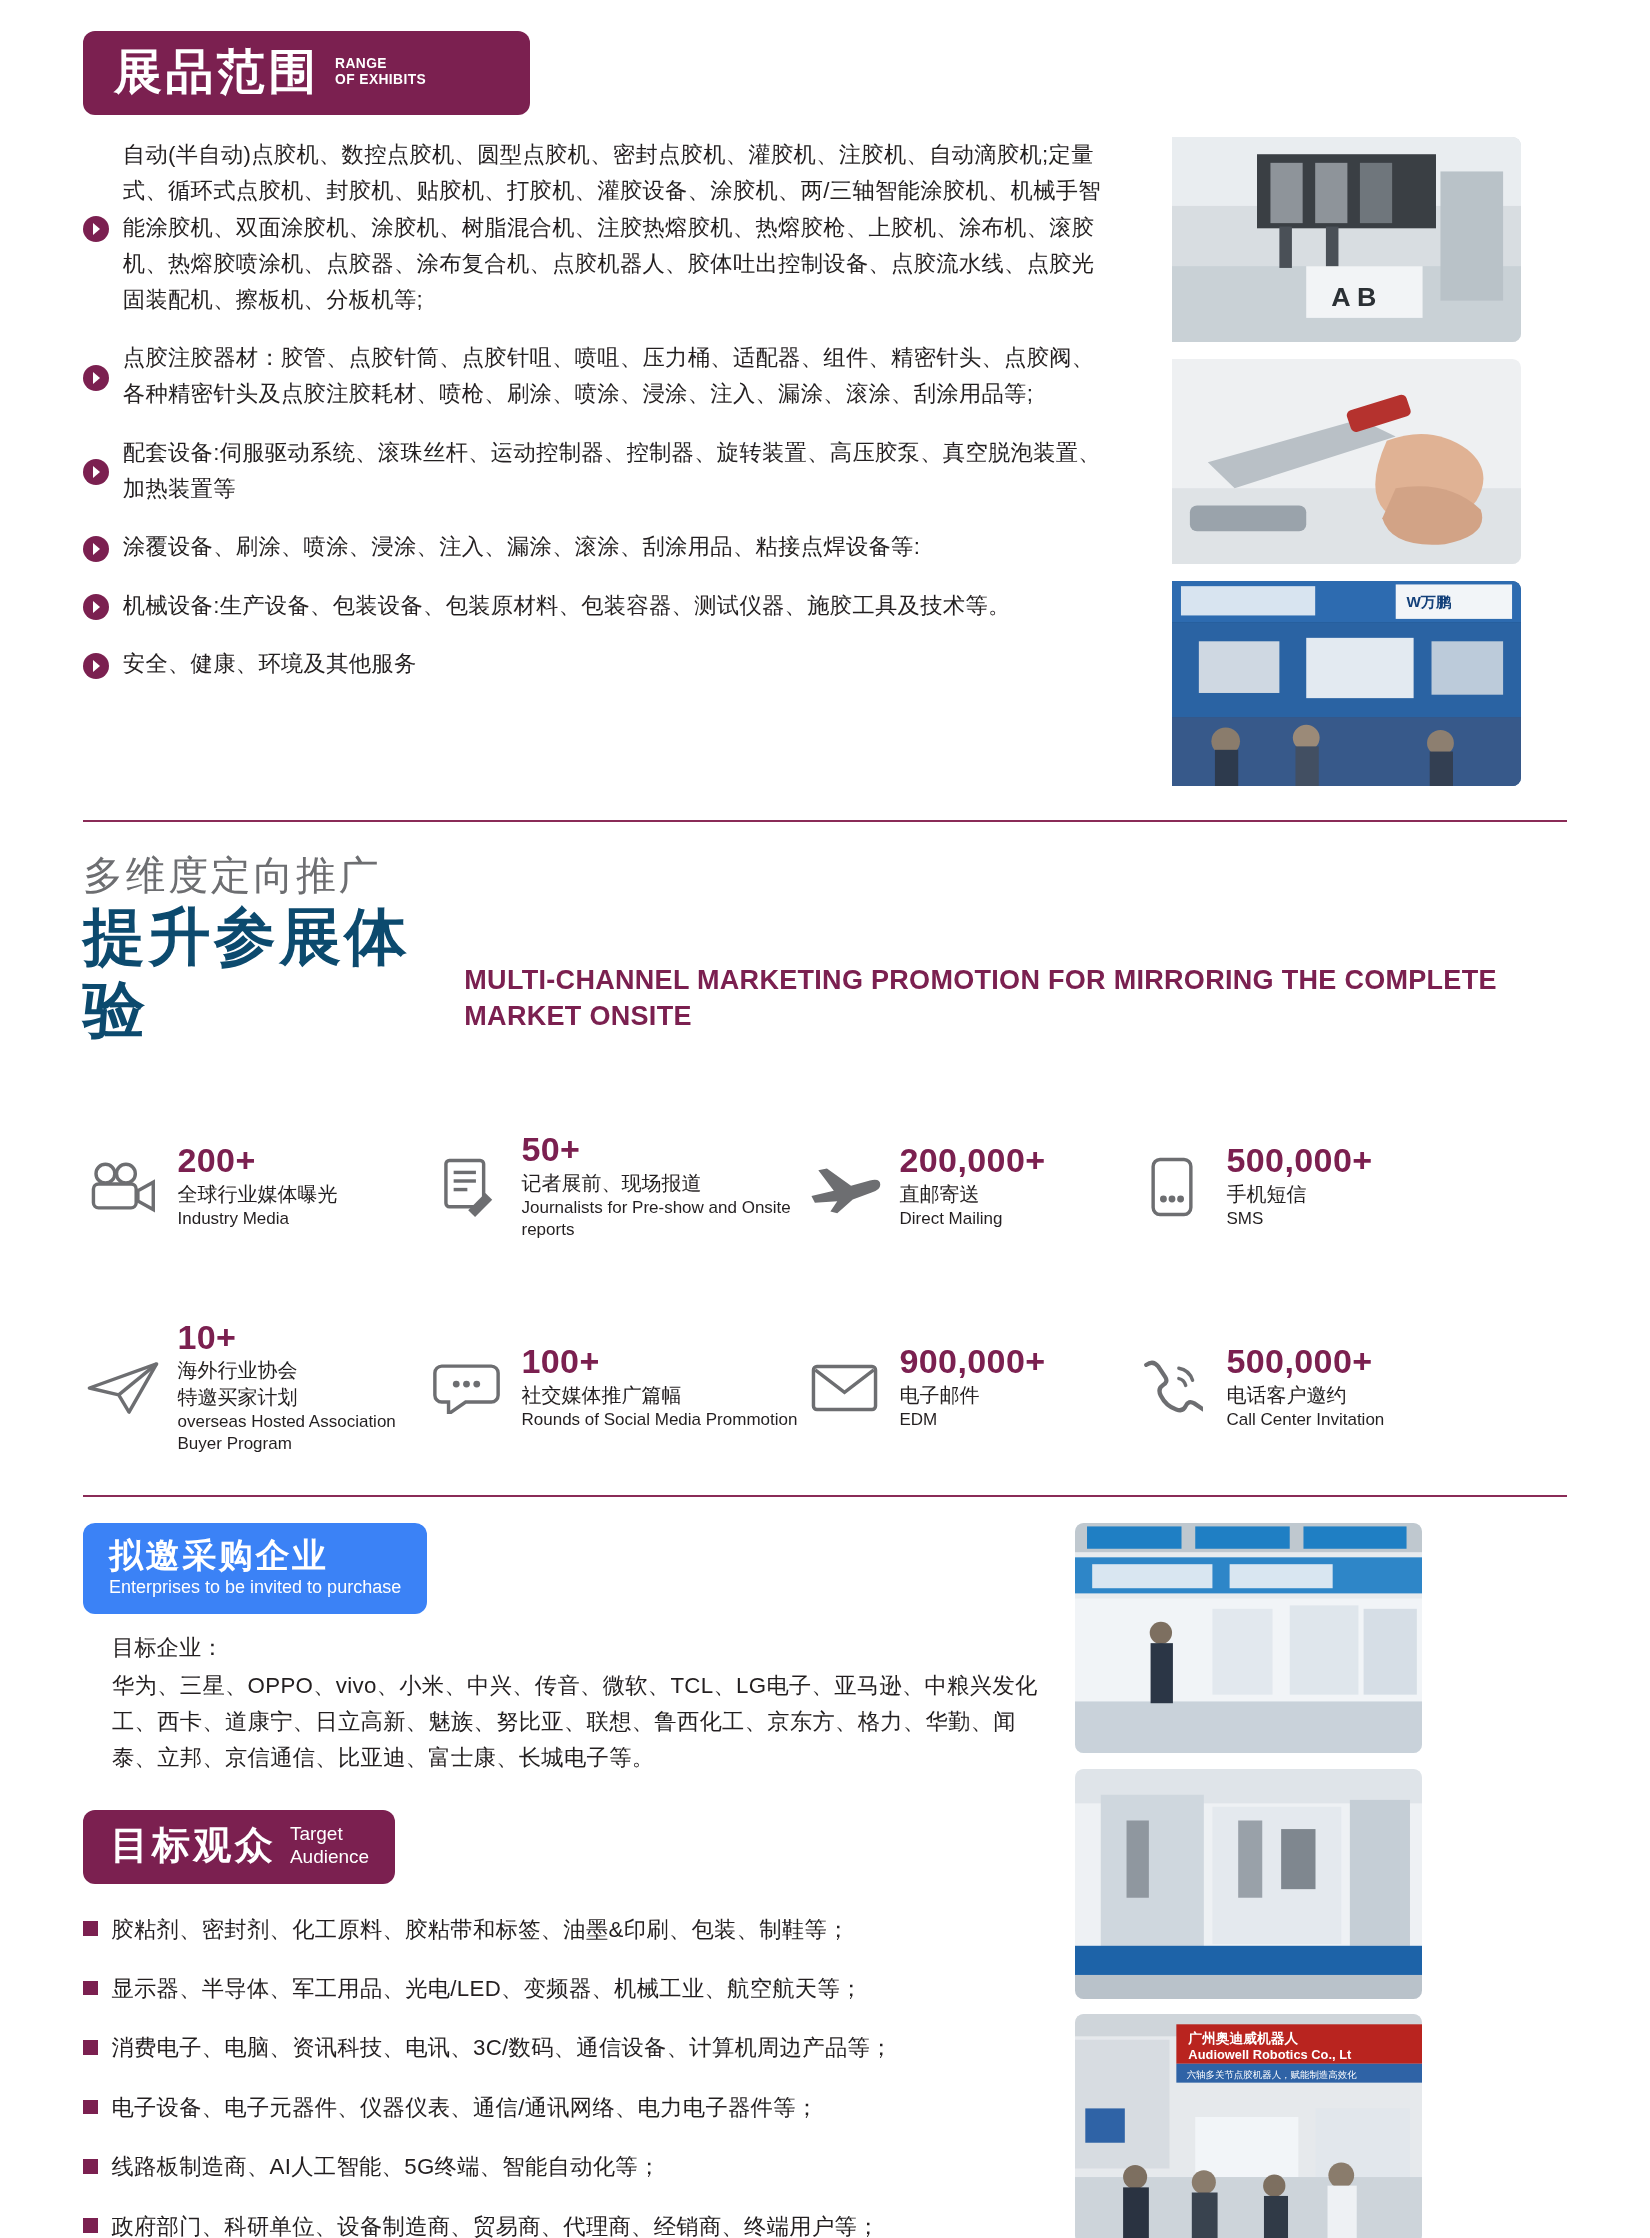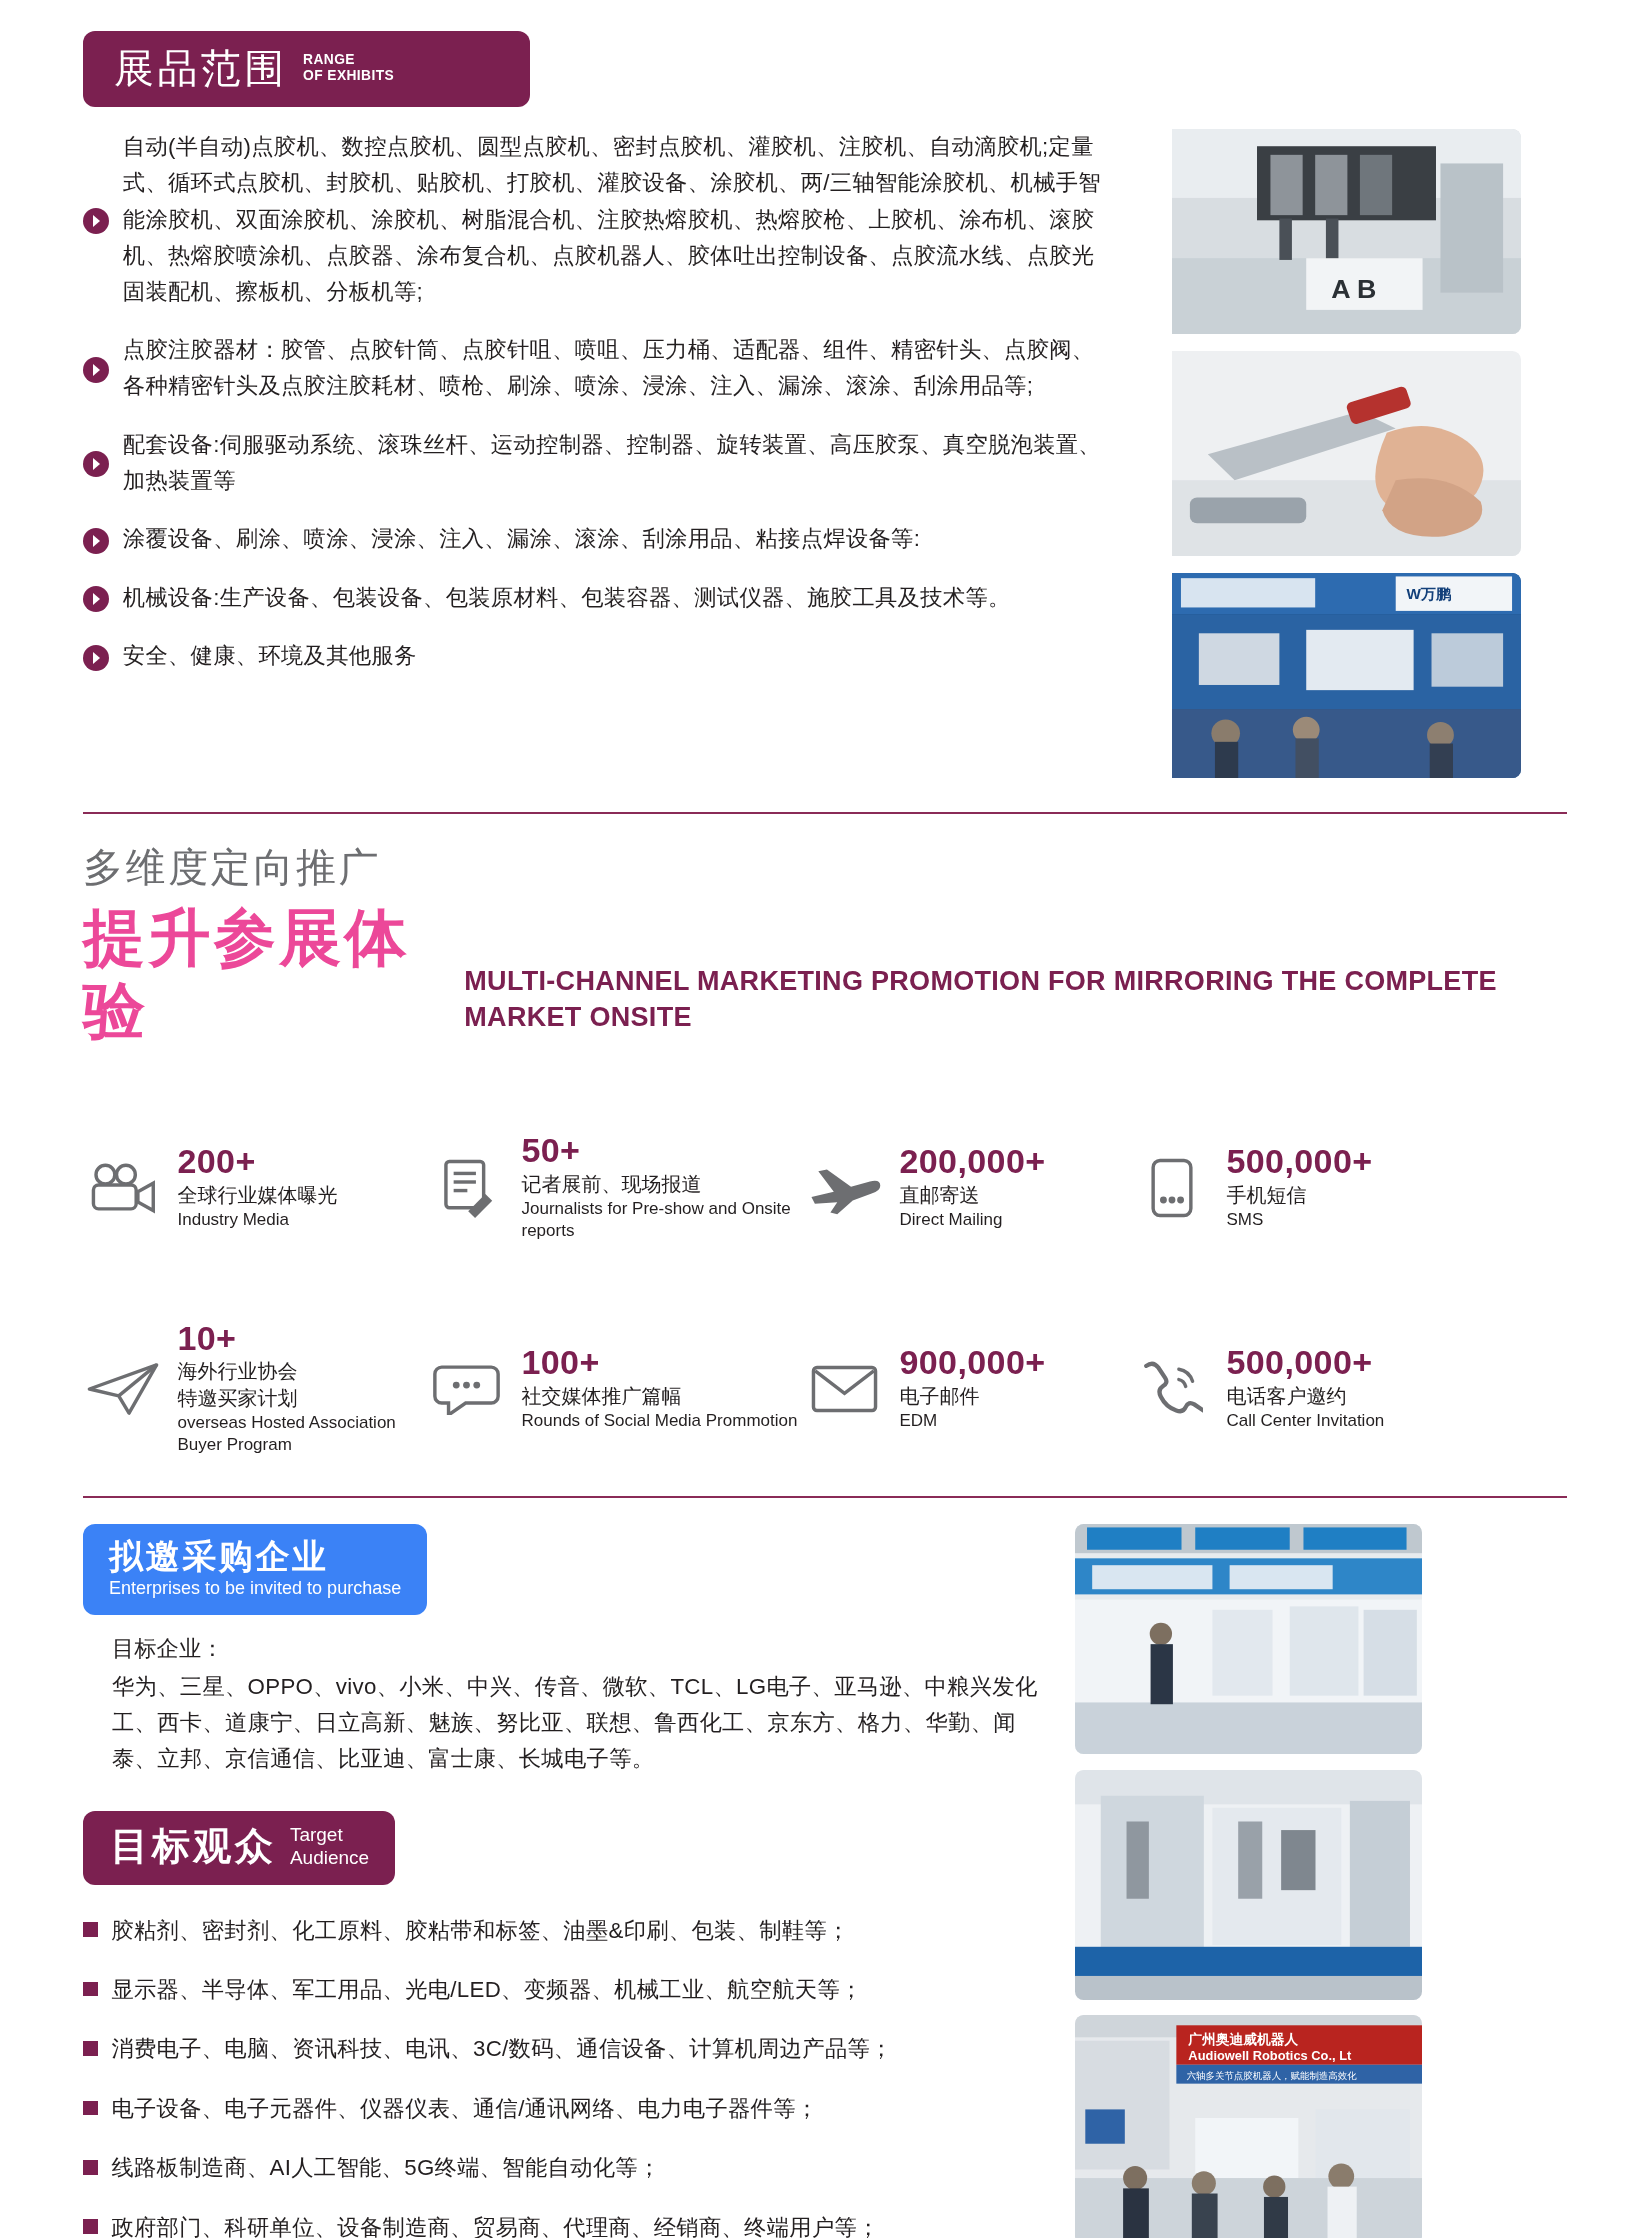--- a/index.html
+++ b/index.html
@@ -26,22 +26,22 @@
   .title-pill {
     display: inline-flex;
     align-items: center;
     background: #7b2050;
     border-radius: 12px;
     padding: 17px 29px 19px 31px;
     min-width: 447px;
   }
   .title-pill .cn {
     color: #ffffff;
-    font-size: 40px;
-    font-weight: normal;
+    font-size: 48px;
+    font-weight: bold;
     letter-spacing: 3.4px;
     line-height: 1;
   }
   .title-pill .en {
     color: #ffffff;
     font-size: 13.8px;
     font-weight: bold;
     line-height: 1.15;
     margin-left: 15.5px;
     letter-spacing: 0.4px;
@@ -109,24 +109,24 @@
   .sec2-head { display: flex; align-items: flex-end; gap: 40px; }
   .sec2-left .cn-small {
     font-size: 40px;
     color: #6d6e71;
     letter-spacing: 2.6px;
     line-height: 1.2;
   }
   .sec2-left .cn-big {
     font-size: 62px;
     font-weight: bold;
-    color: #ec4899;
+    color: #0c4a6e;
     letter-spacing: 3.4px;
     line-height: 1.18;
-    margin-top: 10px;
+    margin-top: 1px;
   }
   .sec2-right {
     font-size: 27px;
     font-weight: bold;
     color: #7b2050;
     line-height: 1.32;
     letter-spacing: 0.3px;
     padding-bottom: 12px;
   }
 

